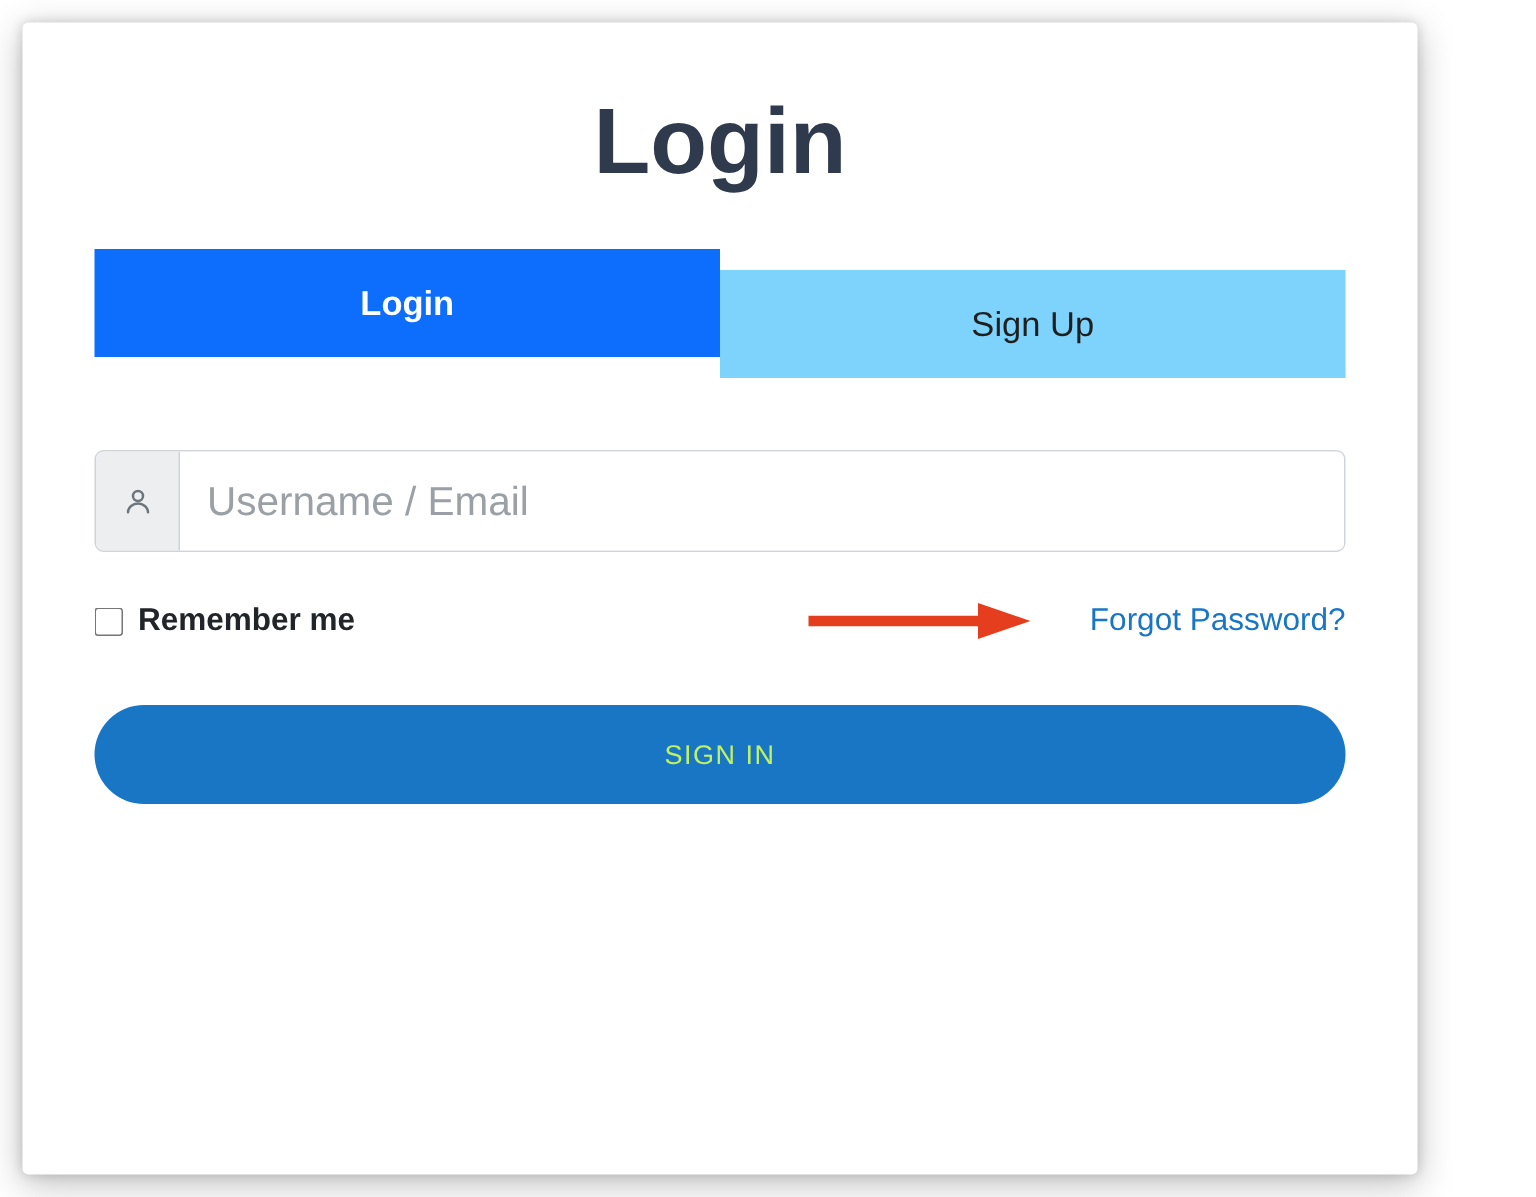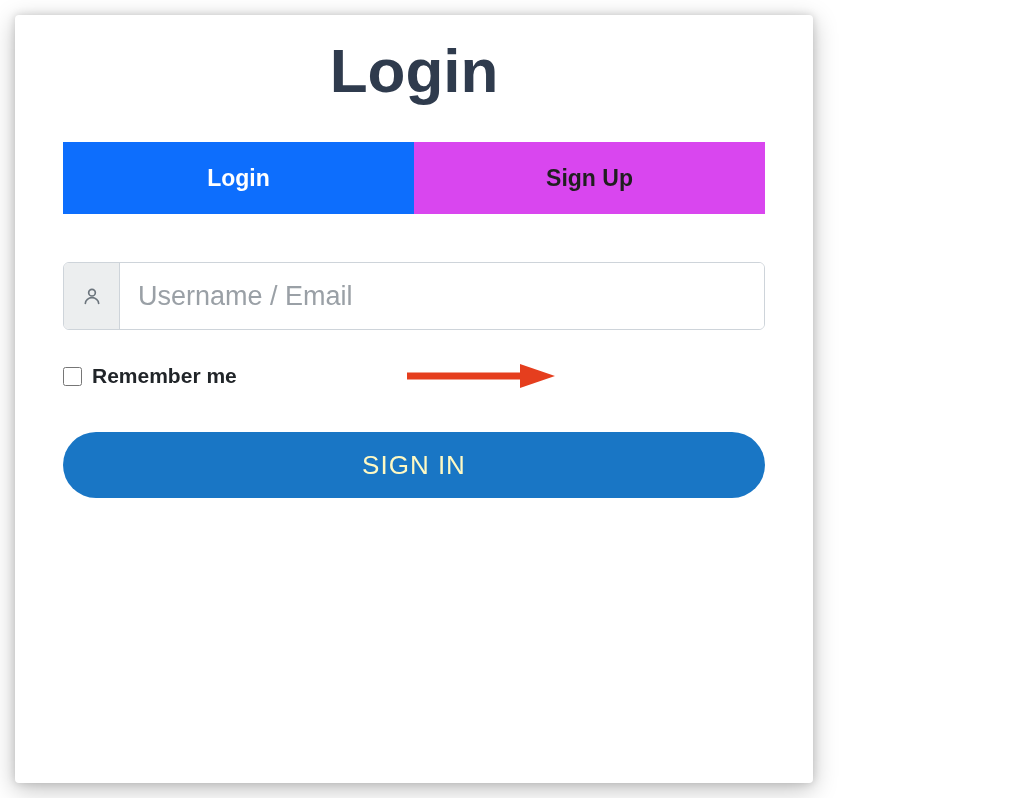--- a/index.html
+++ b/index.html
@@ -8,26 +8,26 @@
       padding: 0;
     }
     body {
       font-family: -apple-system, BlinkMacSystemFont, "Segoe UI", Helvetica, Arial, sans-serif;
       background: #ffffff;
       width: 1024px;
       height: 798px;
       padding: 15px;
     }
     .card {
-      width: 798px;
+      width: 930px;
       height: 768px;
       background: #ffffff;
       border-radius: 4px;
       box-shadow: 0 6px 24px rgba(0,0,0,0.25), 0 0 8px rgba(0,0,0,0.15);
-      padding: 16px 48px;
+      padding: 40px 48px;
       position: relative;
     }
     .title {
       text-align: center;
       font-size: 62px;
       font-weight: 700;
       color: #2f3b4d;
       margin-top: 4px;
       margin-bottom: 36px;
     }
@@ -44,23 +44,24 @@
       justify-content: center;
       font-size: 23px;
       cursor: pointer;
     }
     .tab.active {
       background: #0d6efd;
       color: #ffffff;
       font-weight: 700;
     }
     .tab.inactive {
-      background: #d946ef;
+      background: #7dd3fc;
       color: #1f1f1f;
-      font-weight: 700;
+      font-weight: 400;
+      margin-top: 14px;
     }
     .input-group {
       display: flex;
       width: 100%;
       height: 68px;
       border: 1px solid #ced4da;
       border-radius: 6px;
       margin-bottom: 34px;
       overflow: hidden;
     }
@@ -120,22 +121,22 @@
       top: 50%;
       transform: translateY(-50%);
       pointer-events: none;
     }
     .signin-btn {
       width: 100%;
       height: 66px;
       border: none;
       border-radius: 40px;
       background: #1976c5;
-      color: #fef9c3;
-      font-size: 26px;
+      color: #bef264;
+      font-size: 18px;
       font-weight: 400;
       letter-spacing: 1px;
       cursor: pointer;
     }
   </style>
 </head>
 <body>
 
 <div class="card">
 
@@ -161,17 +162,18 @@
     <div class="remember">
       <input type="checkbox" id="remember" style="">
       <label for="remember">Remember me</label>
     </div>
 
     <svg class="arrow" width="150" height="30" viewBox="0 0 150 30">
       <line x1="2" y1="15" x2="120" y2="15" stroke="#e53e1e" stroke-width="7"></line>
       <polygon points="115,3 150,15 115,27" fill="#e53e1e"></polygon>
     </svg>
 
+    <a class="forgot">Forgot Password?</a>
   </div>
 
   <button class="signin-btn">SIGN IN</button>
 
 </div>
 
 </body></html>

